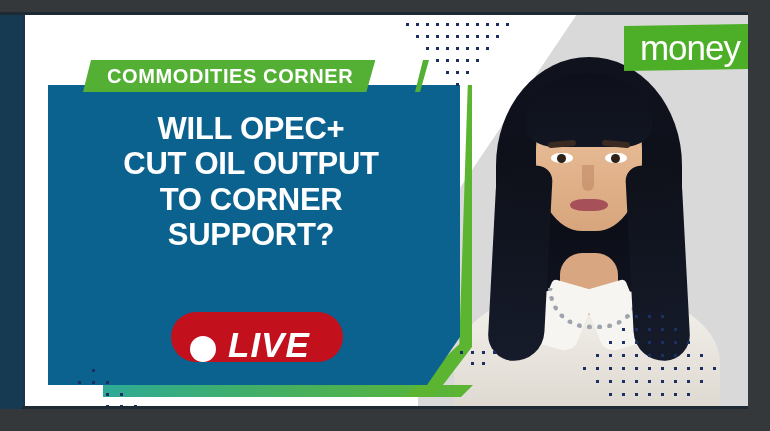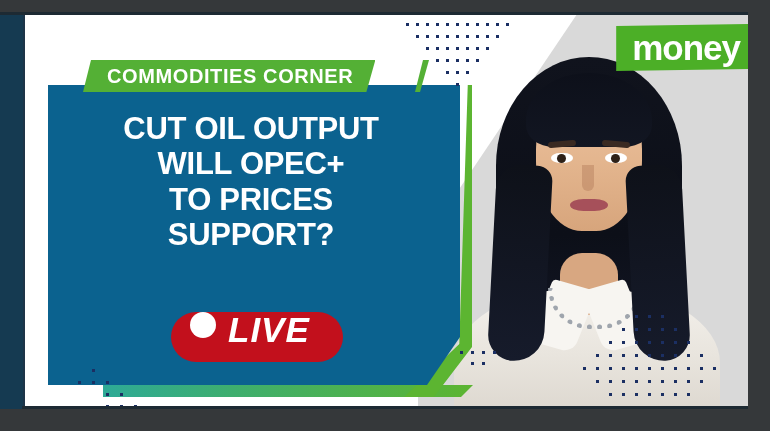--- a/index.html
+++ b/index.html
@@ -203,21 +203,21 @@
     top: 9px;
     right: 0px;
     display: flex;
     height: 47px;
     z-index: 20;
   }
   .logo-money {
     background: #4caf27;
     color: #ffffff;
     font-size: 35px;
-    font-weight: 700;
+    font-weight: 400;
     letter-spacing: -1px;
     padding: 0 8px 0 16px;
     display: flex;
     align-items: center;
     line-height: 1;
     clip-path: polygon(0% 4%, 100% 0%, 100% 96%, 0% 100%);
   }
   .logo-control {
     background: #0f6eb5;
     color: #ffffff;
@@ -300,21 +300,21 @@
   
   .live-badge {
     position: absolute;
     left: 148px;
     top: 297px;
     width: 172px;
     height: 50px;
     background: #c2101c;
     border-radius: 26px;
     display: flex;
-    align-items: flex-start;
+    align-items: flex-end;
     z-index: 26;
   }
   .live-dot {
     width: 26px; height: 26px;
     background: #ffffff;
     border-radius: 50%;
     margin-left: 19px;
   }
   .live-text {
     color: #ffffff;
@@ -391,23 +391,23 @@
       </div>
     </div>
 
     <div class="blue-panel-green"></div>
 
     <div class="green-bar"></div>
 
     <div class="blue-panel"></div>
 
     <div class="headline">
+      <div>WILL OPEC+</div>
       <div>CUT OIL OUTPUT</div>
-      <div>WILL OPEC+</div>
-      <div>TO PRICES</div>
+      <div>TO CORNER</div>
       <div>SUPPORT?</div>
     </div>
 
     <div class="corner-banner">
       <span>COMMODITIES CORNER</span>
     </div>
     <div class="corner-banner-tip"></div>
 
     <div class="live-badge">
       <span class="live-dot"></span>

